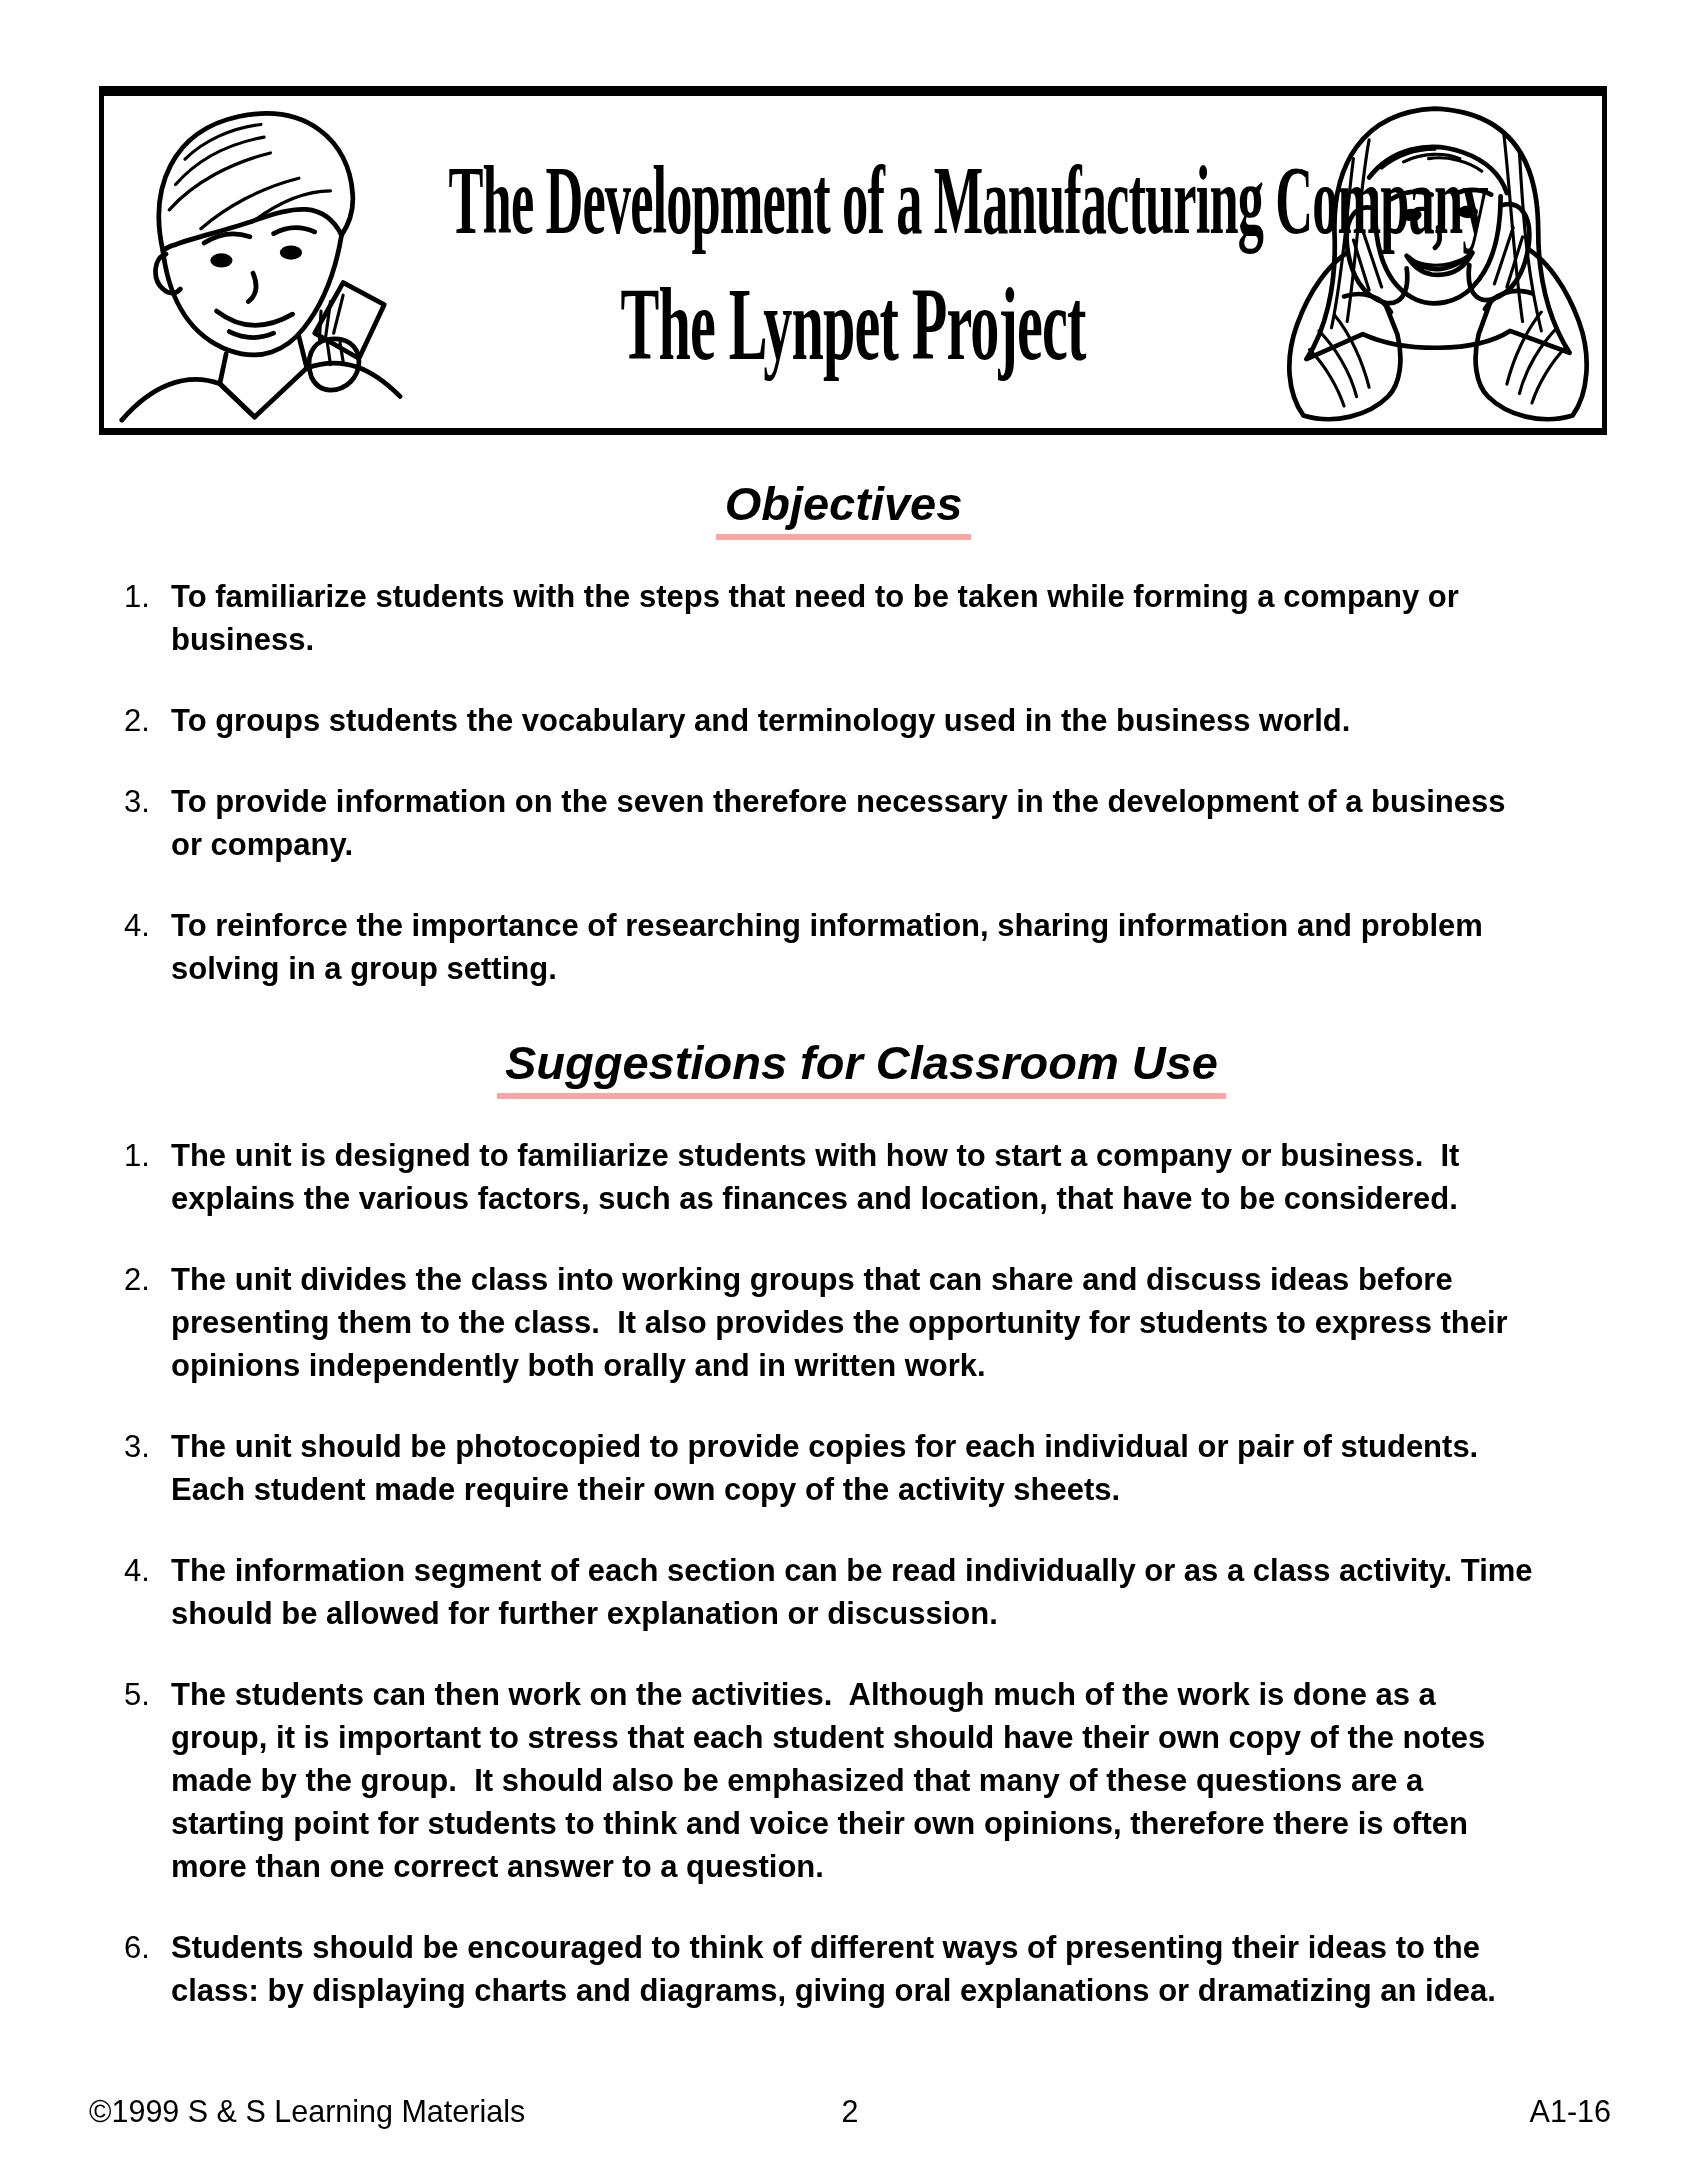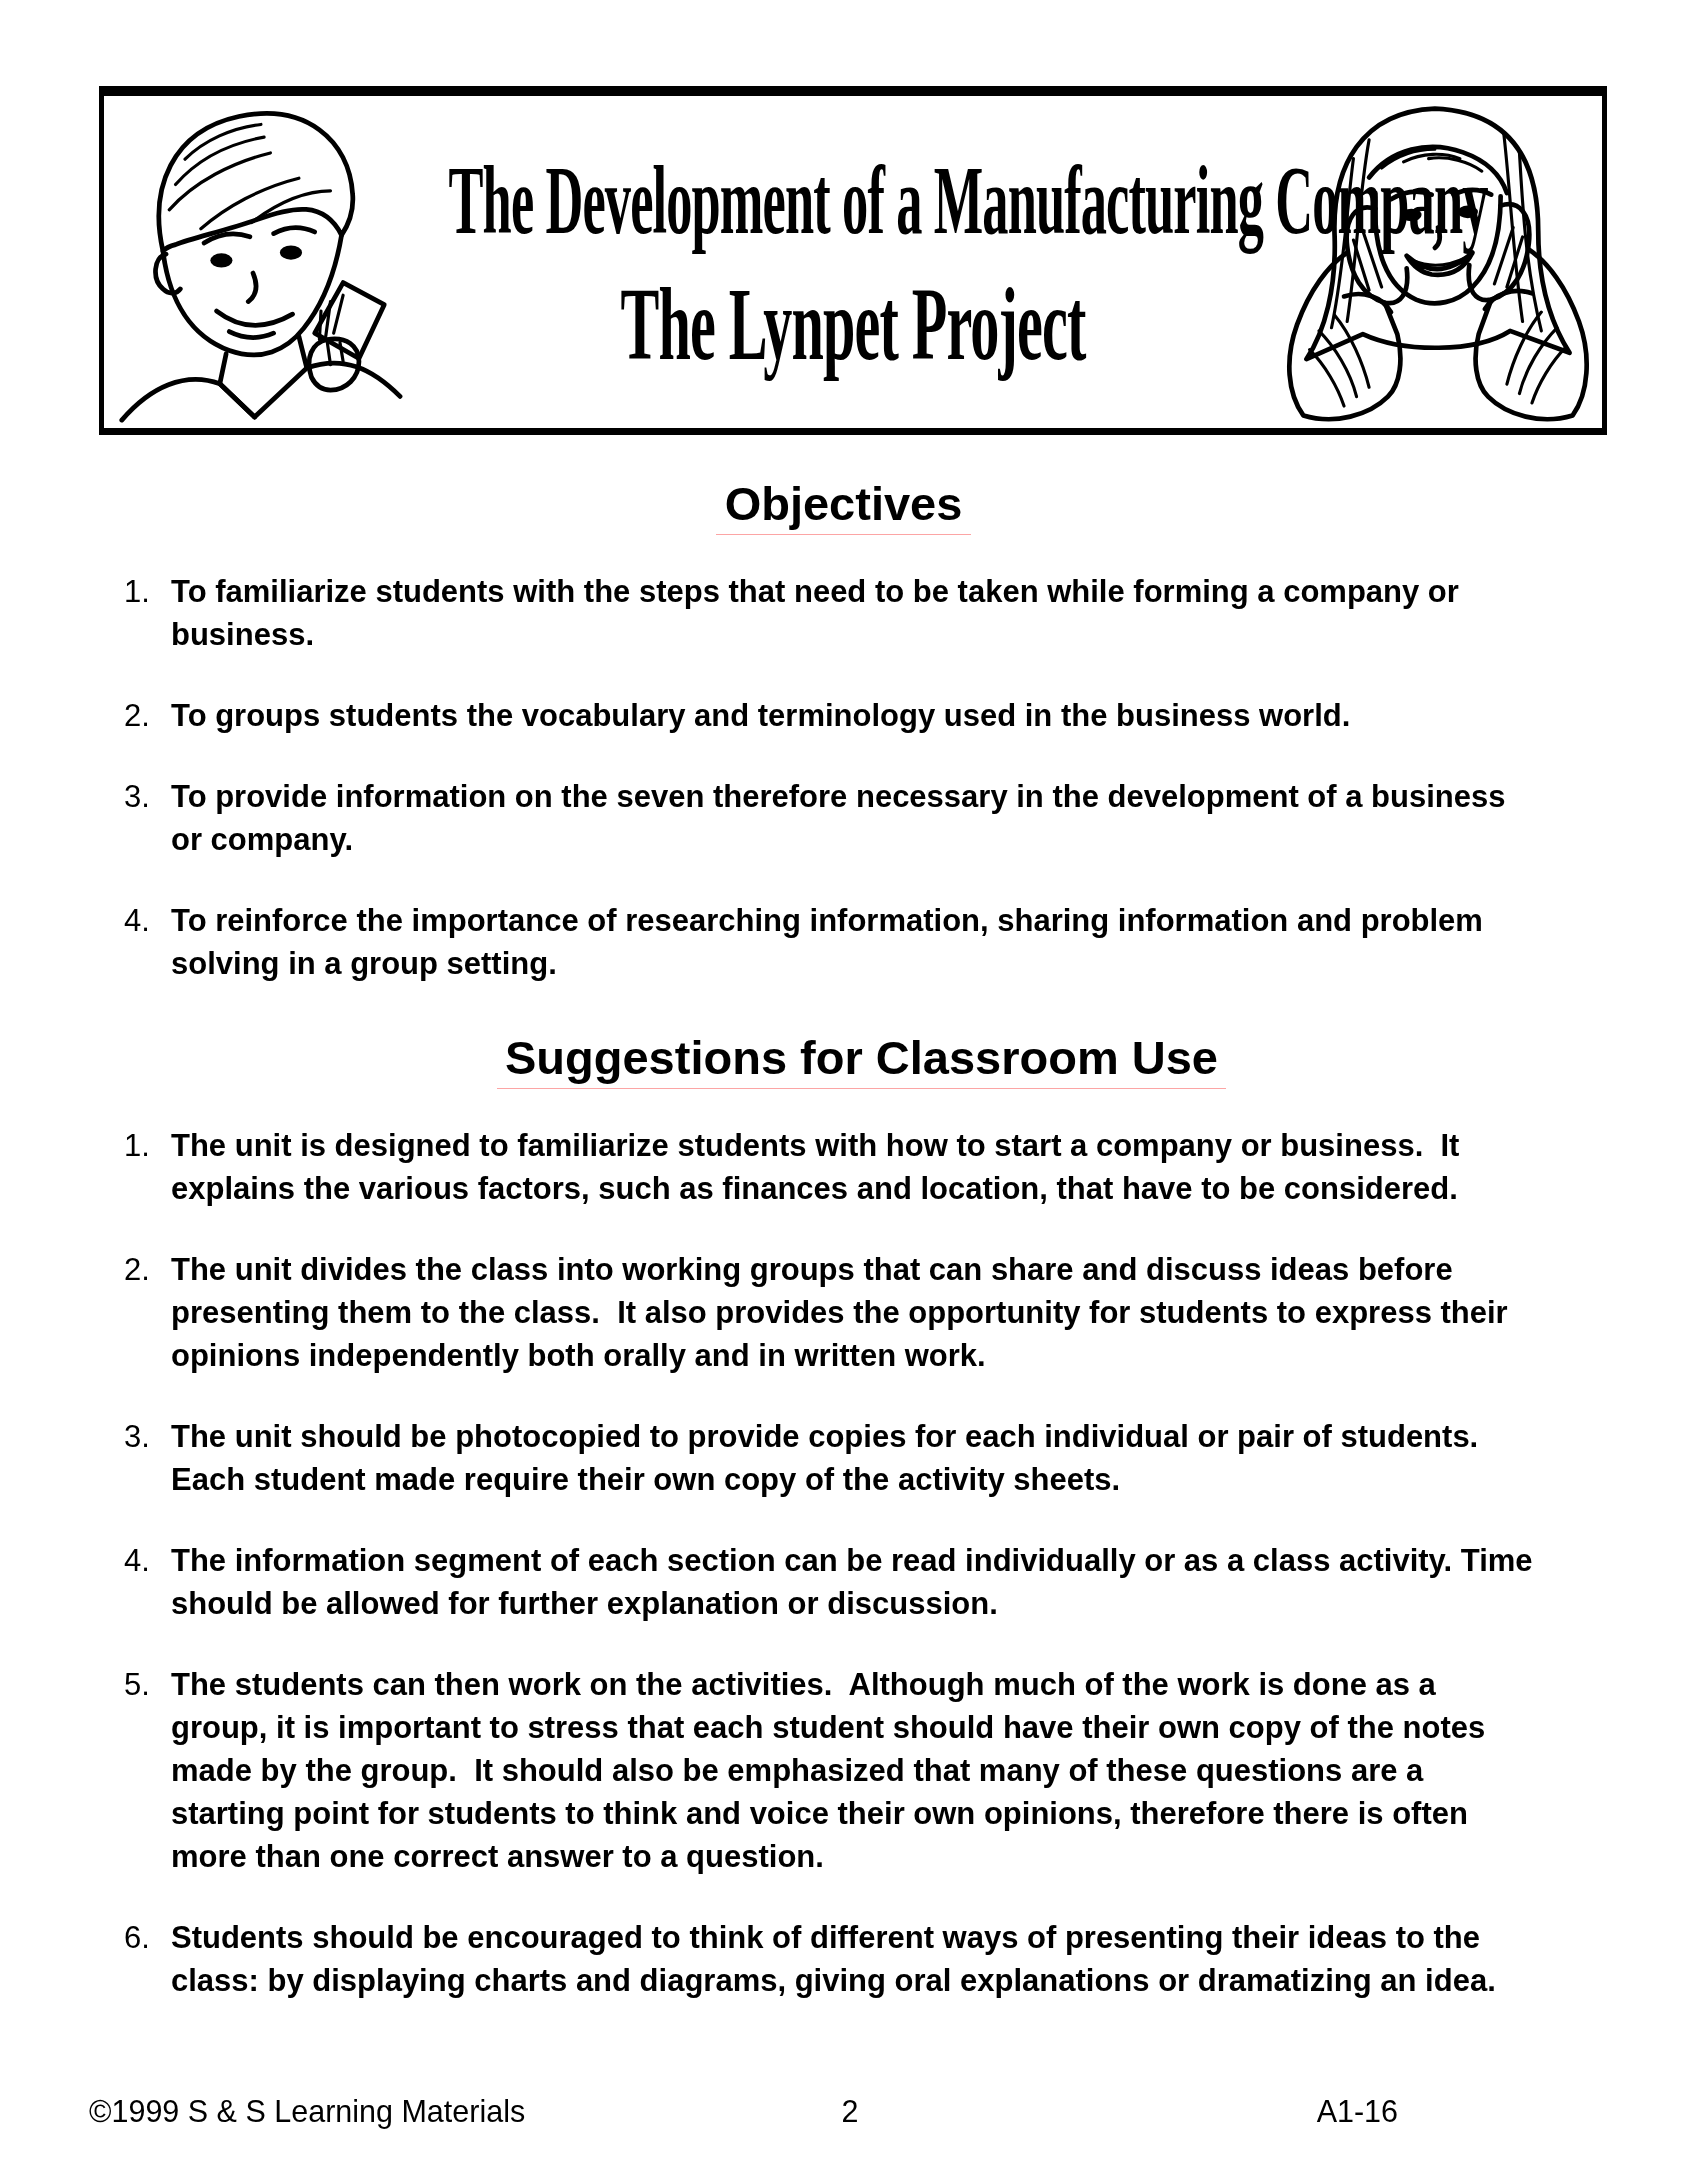--- a/index.html
+++ b/index.html
@@ -50,22 +50,23 @@
   
   .section-heading {
     text-align:center;
     font-size:47px;
     font-weight:bold;
     margin:0;
     letter-spacing:0px;
   }
   .section-heading .u {
     display:inline-block;
-    border-bottom:1px solid #fca5a5;
+    border-bottom:6px solid #fca5a5;
     padding:0 8.2px 3.3px 8.2px;
+    font-style:italic;
   }
   .heading-objectives { padding-top:476px; }
   .heading-suggestions { padding-top:6.6px;padding-left:36px; }
 
   
   .num-list { margin:35px 148px 0 124px; }
   .num-item {
     display:grid;
     grid-template-columns:47px 1fr;
     margin-bottom:38px;
@@ -78,21 +79,21 @@
   
   .footer {
     position:absolute;
     left:73px; right:76px; bottom:54px;
     display:flex;
     font-size:30.5px;
     line-height:36px;
   }
   .footer .f-left   { flex:1; text-align:left;margin-left:16px; }
   .footer .f-center { flex:1; text-align:center; }
-  .footer .f-right  { flex:1; text-align:center; }
+  .footer .f-right  { flex:1; text-align:right; }
 
   
   .la { fill:none; stroke:#000; stroke-width:3; stroke-linecap:round; stroke-linejoin:round; }
   .la-thin { fill:none; stroke:#000; stroke-width:2; stroke-linecap:round; stroke-linejoin:round; }
   .la-fill { fill:#000; stroke:none; }
 </style>
 </head>
 <body>
 
 <div class="page">

